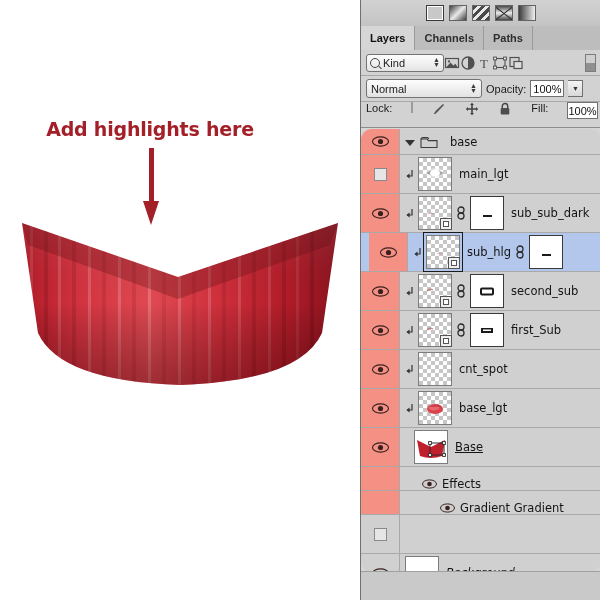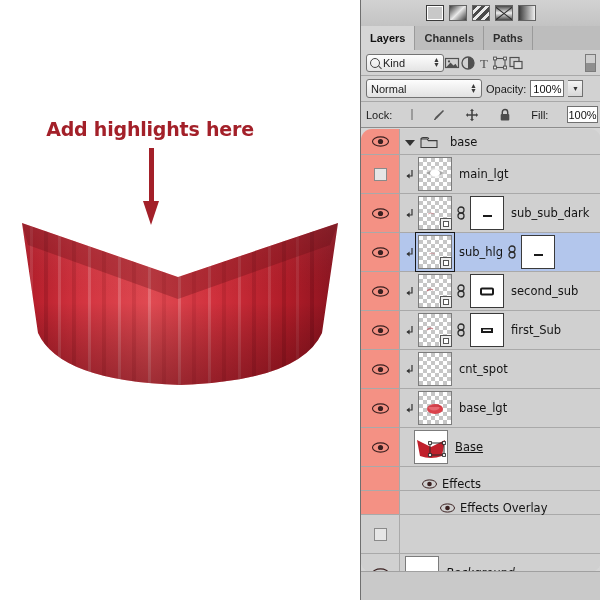--- a/index.html
+++ b/index.html
@@ -133,21 +133,21 @@
     width:15px;height:17px;border:1px solid #707070;border-left:none;
     background:linear-gradient(#f4f4f4,#d8d8d8);
     display:flex;align-items:center;justify-content:center;
     font-size:7px;color:#333;box-sizing:border-box;
   }
 
   
   .lock-row{
     position:absolute;left:0;top:102px;width:240px;height:26px;
     background:#d2d2d2;border-bottom:1px solid #8d8d8d;
-    display:flex;align-items:center;padding:0 5px;box-sizing:border-box;gap:19px;
+    display:flex;padding:0 5px;box-sizing:border-box;gap:19px;
   }
   .lock-icon{width:14px;height:14px;flex:none;}
   .lock-icon svg{display:block;}
   .checker-sm{
     width:11px;height:11px;
     background-image:
       linear-gradient(45deg,#bdbdbd 25%,transparent 25%,transparent 75%,#bdbdbd 75%),
       linear-gradient(45deg,#bdbdbd 25%,#fff 25%,#fff 75%,#bdbdbd 75%);
     background-size:6px 6px;background-position:0 0,3px 3px;
     border:1px solid #9b9b9b;box-sizing:border-box;
@@ -156,21 +156,21 @@
   
   .layers{
     position:absolute;left:0;top:129px;width:240px;height:443px;
     overflow:hidden;background:#d6d6d6;border-radius:11px;
   }
   .lrow{
     position:relative;display:flex;align-items:center;
     border-bottom:1px solid #a9a9a9;
     background:#d0d0d0;box-sizing:border-box;
   }
-  .lrow.sel{background:#b3c6ec;}
+  .lrow.sel{background:#b3c6ec;padding-left:8px;}
   .eyecol{
     width:38px;align-self:stretch;flex:none;
     border-right:1px solid #a9a9a9;
     display:flex;align-items:center;justify-content:center;
     background:#f49184;
   }
   .eyecol.dim{background:#d0d0d0;}
   .eye{width:17px;height:11px;}
   .eye svg{display:block;}
   .eyebox{
@@ -734,21 +734,21 @@
 
       <div class="fxrow">
         <div class="eyecol"></div>
         <div class="fx-body" style="padding-left:40px">
           <span class="fx-eye">
             <svg viewBox="0 0 15 10">
                 <ellipse cx="7.5" cy="5" rx="7" ry="4.1" fill="none" stroke="#3a2020" stroke-width="1"></ellipse>
                 <circle cx="7.5" cy="5" r="2.3" fill="#3a2020"></circle>
               </svg>
           </span>
-          <span class="fx-label">Effects Overlay</span>
+          <span class="fx-label">Gradient Gradient</span>
         </div>
       </div>
 
       <div class="lrow" style="height:39px">
         <div class="eyecol dim">
           <span class="eyebox"></span>
         </div>
       </div>
 
       <div class="lrow" style="height:39px">

